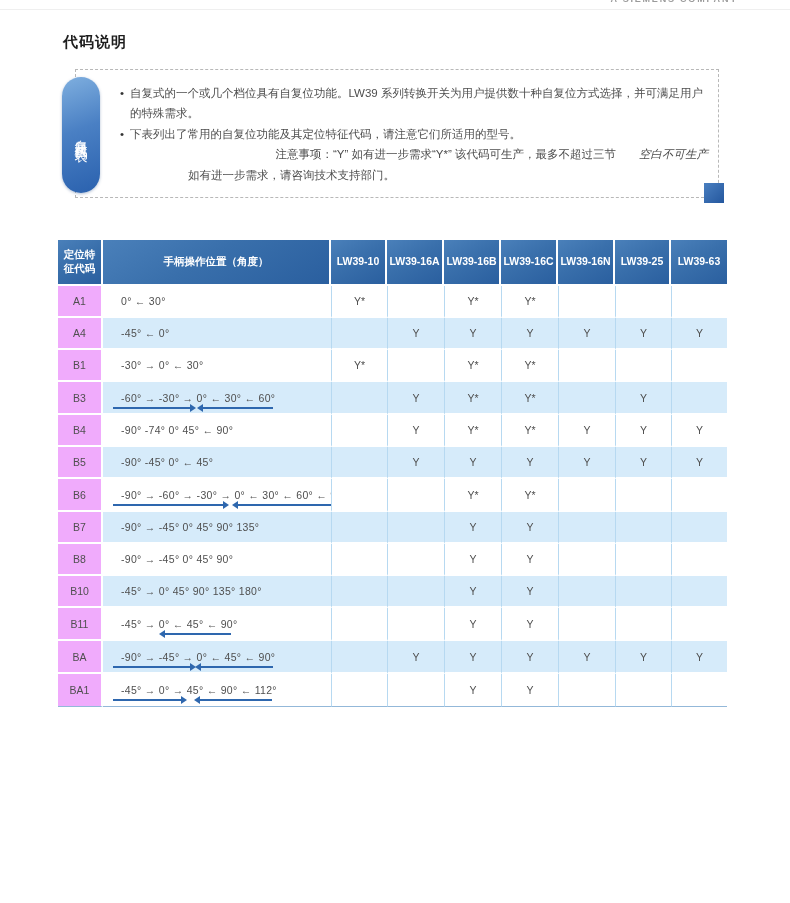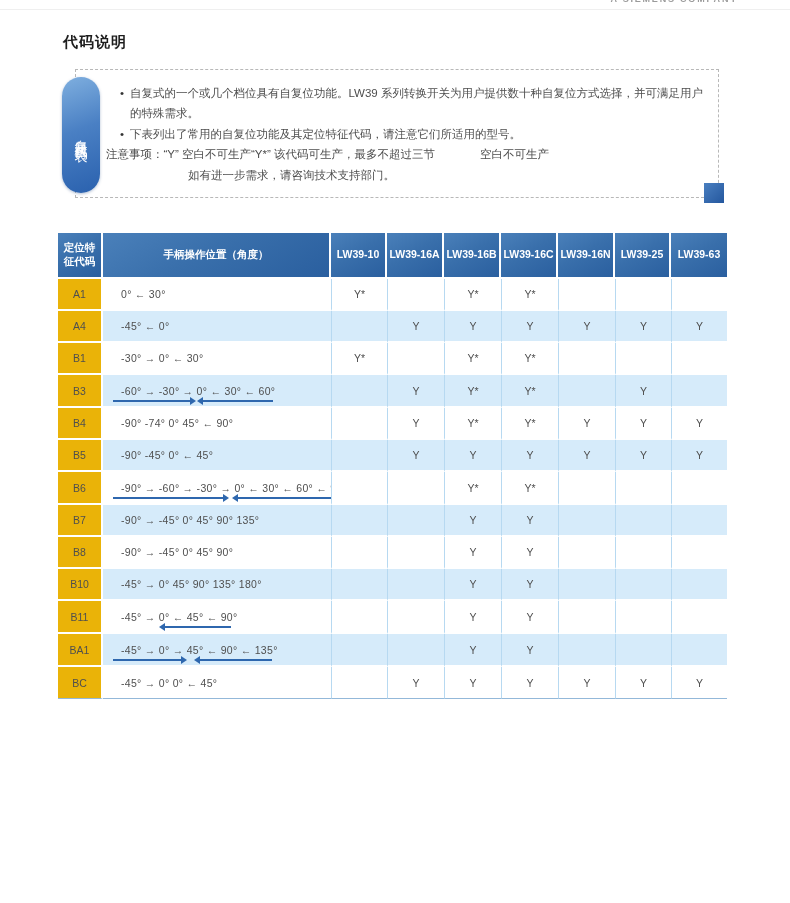--- a/index.html
+++ b/index.html
@@ -23,56 +23,56 @@
   .info-box {
     position:absolute; left:75px; top:69px; width:644px; height:129px;
     border:1px dashed #b8b8b8;
   }
   .info-content {
     position:absolute; left:30px; right:10px; top:13px;
     font-size:11.5px; line-height:1.78; color:#4d4d4d;
   }
   .bullet-line { margin-left:14px; display:flex; }
   .bullet-dot { margin-right:6px; color:#333; }
-  .note-line { display:flex; white-space:nowrap; }
+  .note-line { display:flex; white-space:nowrap;justify-content:flex-end; }
   .note-seg-1 { }
-  .note-seg-2 { margin-left:45px; }
+  .note-seg-2 { margin-left:23px;font-style:italic; }
   .note-footer { margin-left:82px; }
   .left-tab {
     position:absolute; left:62px; top:77px; width:38px; height:116px;
     border-radius:19px;
     background:linear-gradient(160deg,#7fafdf 0%,#4a80c4 45%,#2a61ae 100%);
     color:#fff; display:flex; align-items:center; justify-content:center;
     box-shadow:0 1px 3px rgba(30,70,130,.35);
   }
   .left-tab-text {
     writing-mode:vertical-rl; text-orientation:upright;
     font-size:13px; letter-spacing:2px; line-height:1;
   }
   .corner-square {
     position:absolute; left:704px; top:183px; width:20px; height:20px;
     background:linear-gradient(135deg,#4a7fc0 0%,#24579e 100%);
   }
   
   table.code-table {
-    position:absolute; left:58px; top:233px; width:669px;
+    position:absolute; left:58px; top:240px; width:669px;
     border-collapse:separate; border-spacing:0; table-layout:fixed;
   }
   .code-table th {
     height:46px; color:#fff; font-size:10.5px; font-weight:bold;
     background:linear-gradient(150deg,#4a80ba 0%,#396fab 45%,#2a5f9f 100%);
     border-right:2px solid #fff; border-bottom:2px solid #fff;
     text-align:center; vertical-align:middle; line-height:1.3; overflow:hidden;
   }
   .code-table th:last-child { border-right:none; }
   .code-table td { vertical-align:middle; font-size:10.5px; color:#4f4f4f; overflow:hidden; }
   .code-table tbody tr { height:32px; }
   .code-table tbody tr.arrow-row { height:33px; }
   td.code {
-    background:#eab308; text-align:center;
+    background:#f0abfc; text-align:center;
     border-right:2px solid #fff; border-bottom:2px solid #fff;
   }
   td.pos { text-align:left; padding-left:10px; border-bottom:2px solid #fff; }
   td.val { text-align:center; border-left:1px solid #b7d9f1; border-bottom:2px solid #fff; }
   tbody tr:nth-child(odd) td.pos, tbody tr:nth-child(odd) td.val { background:#ffffff; }
   tbody tr:nth-child(even) td.pos, tbody tr:nth-child(even) td.val { background:#d6ebfa; }
   tbody tr:last-child td { border-bottom:1px solid #93b8d9; }
   .pos-inner { position:relative; display:inline-block;padding-left:8px; }
   .pos-text { white-space:nowrap; letter-spacing:0.3px; }
   .uarrow { position:absolute; height:2px; background:#2e67ae; top:15px; }
@@ -109,21 +109,21 @@
       <div class="bullet-line">
         <span class="bullet-dot">•</span>
         <span>自复式的一个或几个档位具有自复位功能。LW39 系列转换开关为用户提供数十种自复位方式选择，并可满足用户的特殊需求。</span>
       </div>
       <div class="bullet-line">
         <span class="bullet-dot">•</span>
         <span>下表列出了常用的自复位功能及其定位特征代码，请注意它们所适用的型号。</span>
       </div>
       <div class="note-line">
         <span>注意事项：</span>
-        <span>“Y” 空白不可生产</span>
+        <span>“Y” 如有进一步需求</span>
         <span class="note-seg-1">“Y*” 该代码可生产，最多不超过三节</span>
         <span class="note-seg-2">空白不可生产</span>
       </div>
       <div class="note-footer">如有进一步需求，请咨询技术支持部门。</div>
     </div>
   </div>
 
   <div class="left-tab">
     <span class="left-tab-text">自复式代码表</span>
   </div>
@@ -297,44 +297,44 @@
     </td>
     <td class="val"></td>
     <td class="val"></td>
     <td class="val">Y</td>
     <td class="val">Y</td>
     <td class="val"></td>
     <td class="val"></td>
     <td class="val"></td>
   </tr>
         <tr class="arrow-row">
+    <td class="code">BA</td>
+    <td class="pos">
+      <span class="pos-inner"><span class="pos-text">-90° → -45° → 0° ← 45° ← 90°</span><span class="uarrow uarrow-right" style="left: 0px; width: 77px;"></span><span class="uarrow uarrow-left" style="left: 88px; width: 72px;"></span></span>
+    </td>
+    <td class="val"></td>
+    <td class="val">Y</td>
+    <td class="val">Y</td>
+    <td class="val">Y</td>
+    <td class="val">Y</td>
+    <td class="val">Y</td>
+    <td class="val">Y</td>
+  </tr>
+        <tr class="arrow-row">
     <td class="code">BA1</td>
     <td class="pos">
-      <span class="pos-inner"><span class="pos-text">-45° → 0° → 45° ← 90° ← 135°</span><span class="uarrow uarrow-right" style="left: 0px; width: 68px;"></span><span class="uarrow uarrow-left" style="left: 87px; width: 72px;"></span></span>
-    </td>
-    <td class="val"></td>
-    <td class="val"></td>
-    <td class="val">Y</td>
-    <td class="val">Y</td>
-    <td class="val"></td>
-    <td class="val"></td>
-    <td class="val"></td>
-  </tr>
-        <tr>
-    <td class="code">BC</td>
-    <td class="pos">
-      <span class="pos-inner"><span class="pos-text">-45° → 0° 0° ← 45°</span></span>
-    </td>
-    <td class="val"></td>
-    <td class="val">Y</td>
-    <td class="val">Y</td>
-    <td class="val">Y</td>
-    <td class="val">Y</td>
-    <td class="val">Y</td>
-    <td class="val">Y</td>
+      <span class="pos-inner"><span class="pos-text">-45° → 0° → 45° ← 90° ← 112°</span><span class="uarrow uarrow-right" style="left: 0px; width: 68px;"></span><span class="uarrow uarrow-left" style="left: 87px; width: 72px;"></span></span>
+    </td>
+    <td class="val"></td>
+    <td class="val"></td>
+    <td class="val">Y</td>
+    <td class="val">Y</td>
+    <td class="val"></td>
+    <td class="val"></td>
+    <td class="val"></td>
   </tr>
       </tbody>
   </table>
 
   <div class="side-tab">
     <span class="side-tab-text">特征代码</span>
   </div>
 
 </div>
 

